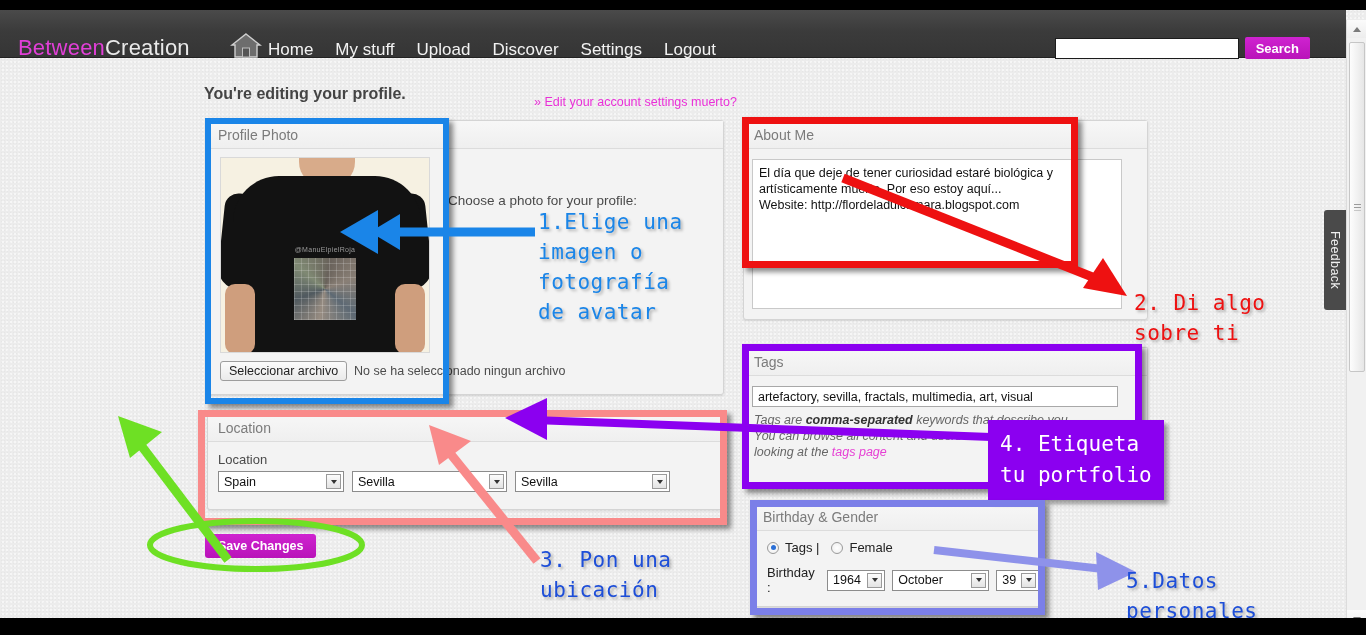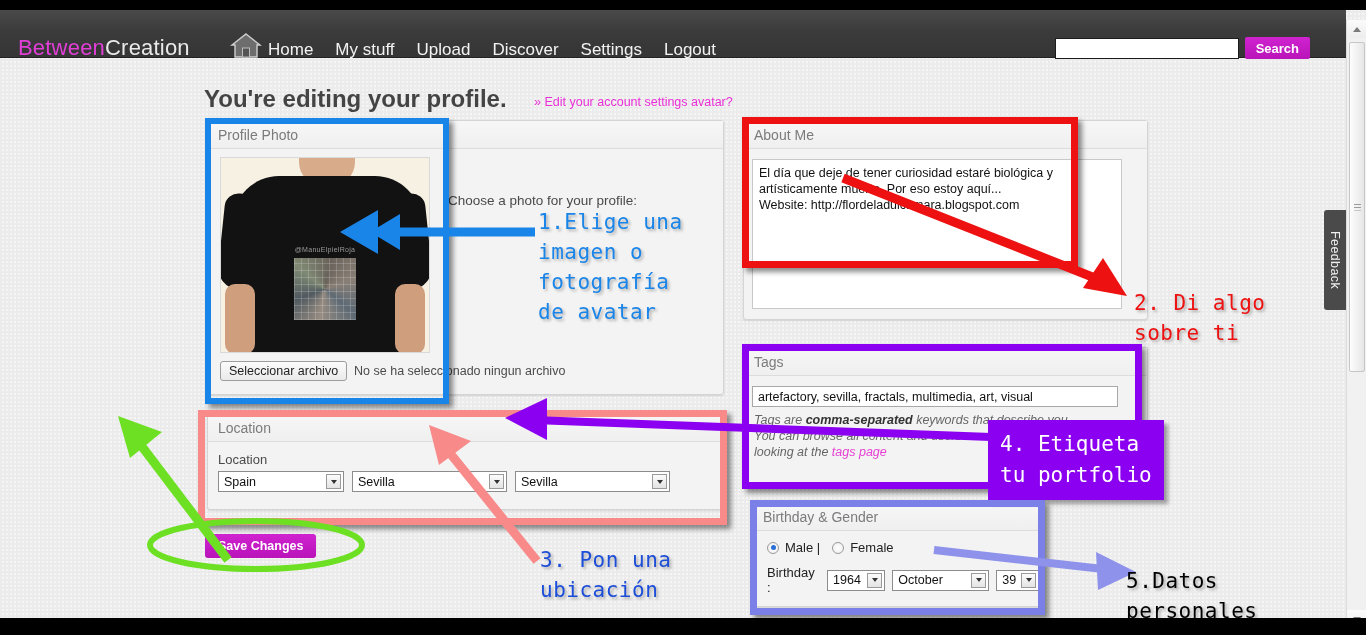--- a/index.html
+++ b/index.html
@@ -60,21 +60,21 @@
   }
   #search-button{
     height:22px; padding:0 11px; border:0; cursor:pointer;
     background:linear-gradient(#cf23d0,#b913b9);
     color:#fff; font-size:13px; font-weight:bold; border-radius:2px;
   }
 
   
   #page-title{
     position:absolute; left:204px; top:75px;
-    font-size:24px; font-weight:bold; color:#444;
+    font-size:16px; font-weight:bold; color:#444;
     white-space:nowrap;
   }
   #settings-link{
     position:absolute; left:534px; top:85px;
     font-size:12.5px; color:#ea2fd8; text-decoration:none; white-space:nowrap;
   }
 
   
   .panel{
     position:absolute;
@@ -262,21 +262,21 @@
       <a href="#">Logout</a>
     </div>
 
     <div id="search-wrap">
       <input id="search-input" type="text" placeholder="" style="">
       <button id="search-button">Search</button>
     </div>
   </div>
 
   <div id="page-title">You're editing your profile.</div>
-  <a id="settings-link" href="#">» Edit your account settings avatar?</a>
+  <a id="settings-link" href="#">» Edit your account settings muerto?</a>
 
   <div id="panel-photo" class="panel">
     <div class="panel-head">Profile Photo</div>
     <div class="panel-body">
 
       <div id="photo-thumb">
         <div class="tshirt-bg"></div>
         <div class="neck"></div>
         <div class="sleeve-l"></div>
         <div class="sleeve-r"></div>
@@ -341,21 +341,21 @@
         </div>
       </div>
     </div>
   </div>
 
   <div id="panel-birthday" class="panel">
     <div class="panel-head">Birthday &amp; Gender</div>
     <div class="panel-body" style="padding:4px;">
       <div id="gender-row">
         <span class="radio on"></span>
-        <span>Male |</span>
+        <span>Tags |</span>
         <span class="radio" style="margin-left:6px;"></span>
         <span>Female</span>
       </div>
       <div id="bday-row">
         <span>Birthday :</span>
         <span class="sel yr">
           <span>1964</span>
           <span class="caret">
               <i></i>
             </span>
@@ -427,21 +427,21 @@
     <div class="ann-badge" style="left:988px; top:410px; background:#8b00f0;">4. Etiqueta
 tu portfolio</div>
 
     <div class="rect" style="left:750px; top:490px; width:295px; height:115px; border:7px solid #7b7fe8;"></div>
     <svg class="ann-box" style="left:930px; top:520px; width:220px; height:60px;">
       <g>
         <path d="M4 20 L182 40" stroke="#8e92ea" stroke-width="8" fill="none"></path>
         <path d="M206 42 L166 22 L168 60 Z" fill="#8e92ea"></path>
       </g>
     </svg>
-    <div class="ann-text" style="left:1126px; top:556px; color:#000000;">5.Datos
+    <div class="ann-text" style="left:1126px; top:556px; color:#1d4ed8;">5.Datos
 personales</div>
 
     <svg class="ann-box" style="left:140px; top:505px; width:240px; height:60px;">
       <ellipse cx="116" cy="30" rx="106" ry="24" fill="none" stroke="#6ee024" stroke-width="6"></ellipse>
     </svg>
     <svg class="ann-box" style="left:100px; top:400px; width:180px; height:160px;">
       <g>
         <path d="M128 150 L34 26" stroke="#6ee024" stroke-width="9" fill="none"></path>
         <path d="M18 6 L62 22 L30 48 Z" fill="#6ee024"></path>
       </g>

